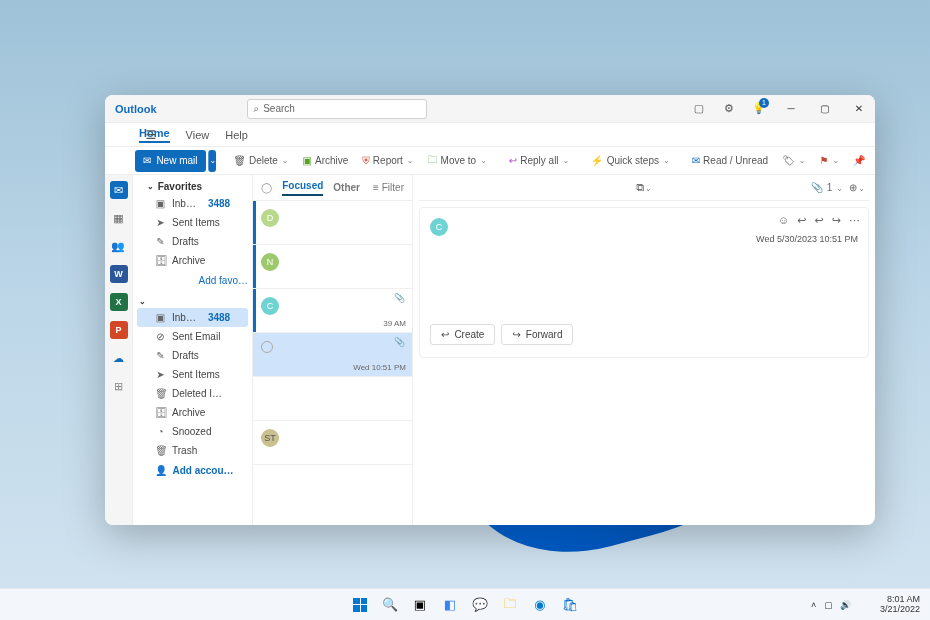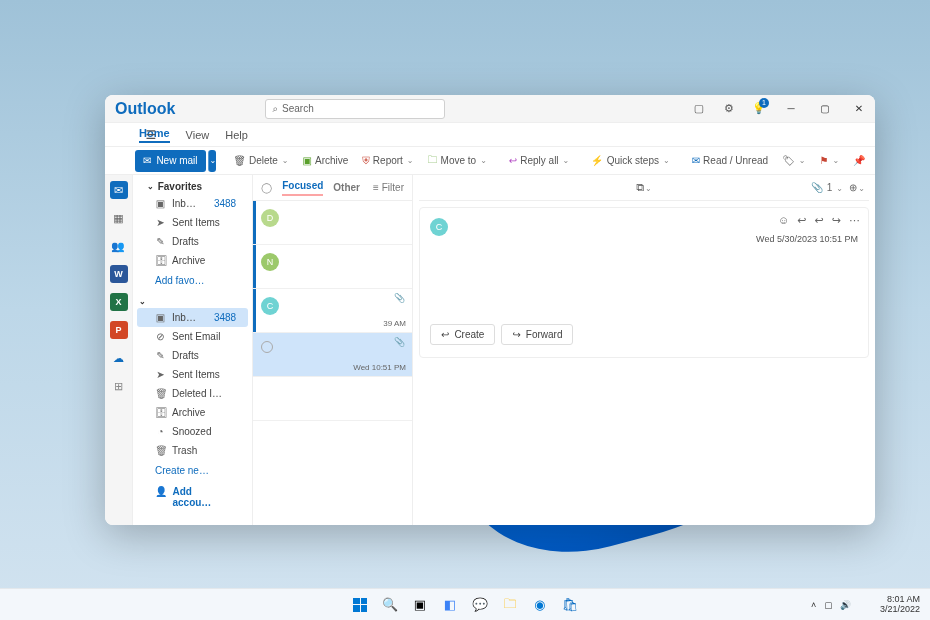--- a/index.html
+++ b/index.html
@@ -6,21 +6,21 @@
 body { width: 930px; height: 620px; background: linear-gradient(180deg, #9fc2d8 0%, #bdd7e8 50%, #d2e3f0 100%); overflow: hidden; position: relative; }
 .wallpaper-swirl { position: absolute; right: 40px; bottom: 30px; width: 550px; height: 500px; pointer-events: none; }
 .swirl { position: absolute; border-radius: 50% 40% 60% 30%; }
 .sw1 { width: 420px; height: 320px; background: radial-gradient(ellipse at 30% 30%, #3b9eff 0%, #0064d6 60%, #003b8e 100%); right: 30px; bottom: 60px; transform: rotate(-15deg); }
 .sw2 { width: 260px; height: 200px; background: radial-gradient(ellipse at 40% 40%, #6bb8ff 0%, #1573e6 70%); right: 250px; bottom: 170px; transform: rotate(25deg); }
 .sw3 { width: 180px; height: 140px; background: radial-gradient(ellipse at 50% 50%, #8cc9ff 0%, #2d85f0 80%); right: 90px; bottom: 280px; transform: rotate(-40deg); }
 
 
 .window { position: absolute; left: 105px; top: 95px; width: 770px; height: 430px; background: #fff; border-radius: 8px; box-shadow: 0 10px 40px rgba(0,0,0,.25); display: flex; flex-direction: column; overflow: hidden; }
 .titlebar { height: 28px; display: flex; align-items: center; padding: 0 0 0 10px; background: #f5f5f5; border-bottom: 1px solid #eee; }
-.title { font-size: 16px; color: #0f6cbd; font-weight: 600; }
+.title { font-size: 11px; color: #0f6cbd; font-weight: 600; }
 .search { margin-left: 90px; height: 20px; width: 180px; background: #fff; border: 1px solid #d0d0d0; border-radius: 3px; display: flex; align-items: center; padding: 0 6px; font-size: 10px; color: #666; }
 .title-right { margin-left: auto; display: flex; gap: 2px; align-items: center; }
 .title-btn { width: 28px; height: 26px; display: flex; align-items: center; justify-content: center; font-size: 11px; color: #555; position: relative; }
 .win-btn { width: 32px; height: 26px; display: flex; align-items: center; justify-content: center; color: #333; font-size: 10px; }
 .badge { position: absolute; top: 2px; right: 4px; width: 10px; height: 10px; background: #0f6cbd; color: #fff; font-size: 7px; border-radius: 50%; display: flex; align-items: center; justify-content: center; }
 
 .tabs-row { height: 24px; display: flex; align-items: center; padding-left: 34px; gap: 16px; font-size: 11px; color: #555; border-bottom: 1px solid #eee; }
 .ham { position: absolute; left: 36px; top: 30px; width: 20px; height: 20px; display: flex; align-items: center; justify-content: center; color: #555; font-size: 12px; }
 .tab.active { color: #0f6cbd; border-bottom: 2px solid #0f6cbd; padding-bottom: 2px; font-weight: 600; }
 
@@ -43,28 +43,28 @@
 .r-excel { background: #217346; color: #fff; font-size: 9px; font-weight: bold; }
 .r-pp { background: #d24726; color: #fff; font-size: 9px; font-weight: bold; }
 .r-od { color: #0f6cbd; }
 .r-more { color: #888; }
 
 .folders { width: 120px; border-right: 1px solid #eee; font-size: 10px; color: #444; overflow: hidden; }
 .fsec { padding: 6px 6px 2px 14px; font-weight: 600; color: #333; display: flex; align-items: center; gap: 4px; }
 .fitem { padding: 4px 4px 4px 22px; display: flex; align-items: center; gap: 6px; white-space: nowrap; overflow: hidden; text-overflow: ellipsis; }
 .fitem.sel { background: #cfe4fa; border-radius: 3px; margin: 0 4px; padding-left: 18px; }
 .fic { width: 11px; text-align: center; color: #666; font-size: 10px; }
-.count { color: #0f6cbd; font-weight: 400; margin-left: 12px; }
-.link { color: #0f6cbd; padding: 5px 19px 5px 22px; }
+.count { color: #0f6cbd; font-weight: 700; margin-left: 6px; }
+.link { color: #0f6cbd; padding: 5px 4px 5px 22px; text-align: right; }
 .link.bold { font-weight: 600; display: flex; gap: 5px; }
 
 .msglist { width: 160px; border-right: 1px solid #eee; display: flex; flex-direction: column; overflow: hidden; }
 .ml-head { height: 26px; display: flex; align-items: center; padding: 0 8px; gap: 10px; font-size: 10px; border-bottom: 1px solid #eee; }
 .ml-tab { color: #777; font-weight: bold; }
-.ml-tab.active { color: #0f6cbd; border-bottom: 2px solid #fca5a5; padding-bottom: 3px; font-weight: 600; }
+.ml-tab.active { color: #0f6cbd; border-bottom: 2px solid #0c4a6e; padding-bottom: 3px; font-weight: 600; }
 .filter { margin-left: auto; color: #777; font-size: 10px; display: flex; gap: 3px; }
 .mitem { border-bottom: 1px solid #f0f0f0; padding: 8px 6px 8px 8px; display: flex; align-items: flex-start; gap: 6px; position: relative; min-height: 44px; }
 .mitem.sel { background: #cfe4fa; }
 .mitem.unread::before { content: ""; position: absolute; left: 0; top: 0; bottom: 0; width: 3px; background: #0f6cbd; }
 .avatar { width: 18px; height: 18px; border-radius: 50%; color: #fff; font-size: 9px; display: flex; align-items: center; justify-content: center; flex-shrink: 0; }
 .clip { position: absolute; right: 6px; top: 4px; font-size: 9px; color: #777; }
 .mtime { position: absolute; right: 6px; bottom: 4px; font-size: 8px; color: #666; }
 .datehdr { background: #f5f5f5; padding: 4px 8px; font-size: 9px; color: #666; }
 .circ { width: 12px; height: 12px; border: 1px solid #aaa; border-radius: 50%; }
 
@@ -256,21 +256,20 @@
           </div>
           <div class="fitem">
             <span class="fic">◔</span>
             <span>Snoozed</span>
           </div>
           <div class="fitem">
             <span class="fic">🗑</span>
             <span>Trash</span>
           </div>
         </div>
-      <div class="link">Create ne…</div>
       <div class="link bold">
           <span>👤</span>
           <span>Add accou…</span>
         </div>
     </div>
 
     <div class="msglist">
       <div class="ml-head">
         <span style="color:#888">◯</span>
         <span class="ml-tab active">Focused</span>
@@ -293,20 +292,23 @@
             <span class="mtime">39 AM</span>
           </div>
         </div>
       <div id="ylist">
           <div class="mitem sel">
             <span class="circ"></span>
             <span class="clip">📎</span>
             <span class="mtime">Wed 10:51 PM</span>
           </div>
           <div class="mitem"></div>
+          <div class="mitem">
+            <div class="avatar" style="background:#c9c18f;color:#555">ST</div>
+          </div>
         </div>
     </div>
 
     <div class="reading">
       <div class="rd-toolbar">
         <span>⧉<span class="dd">⌄</span></span>
         <div class="rd-right">
           <span>📎 <span>1</span> <span class="dd">⌄</span></span>
           <span>⊕<span class="dd">⌄</span></span>
         </div>

